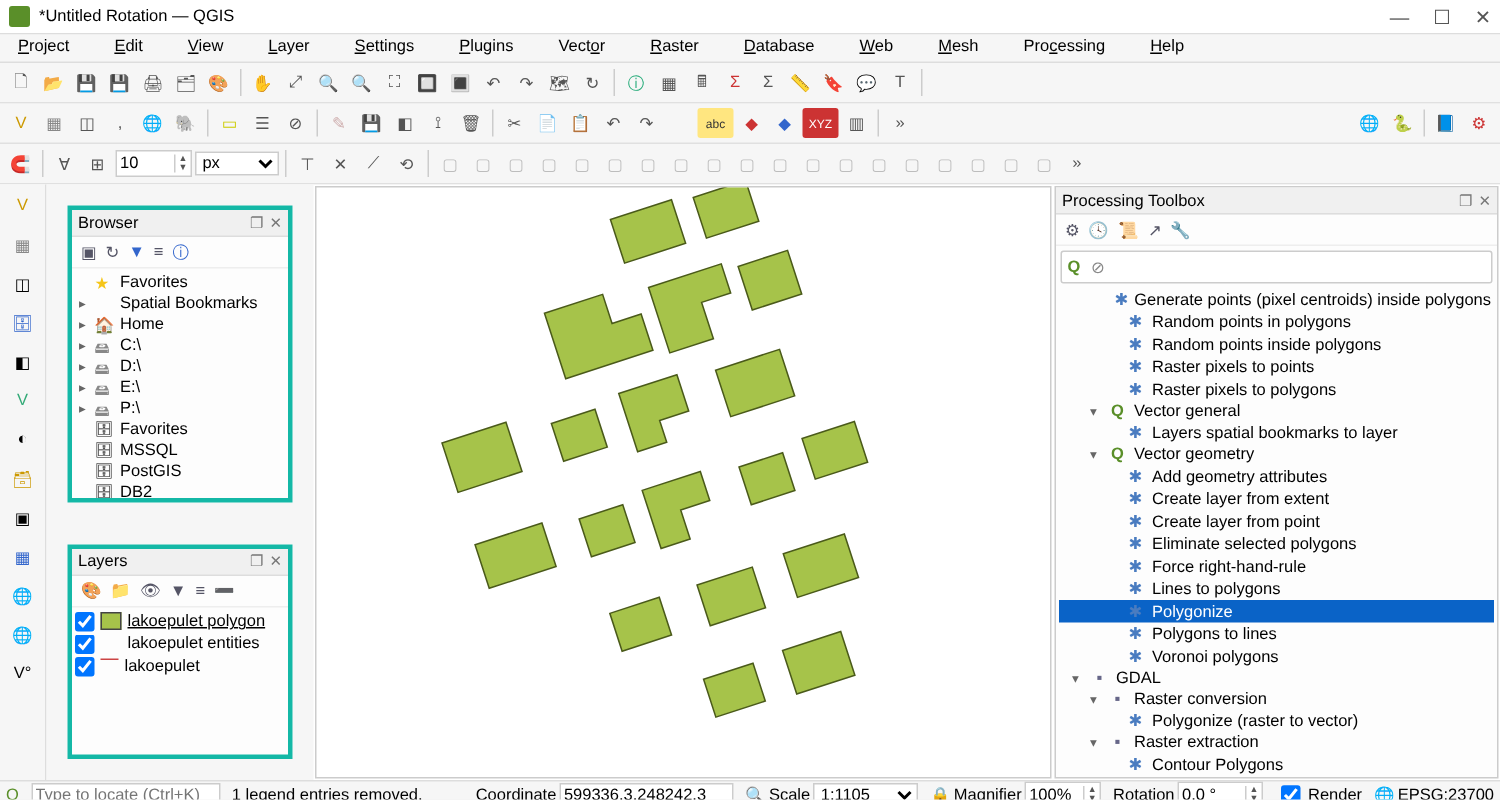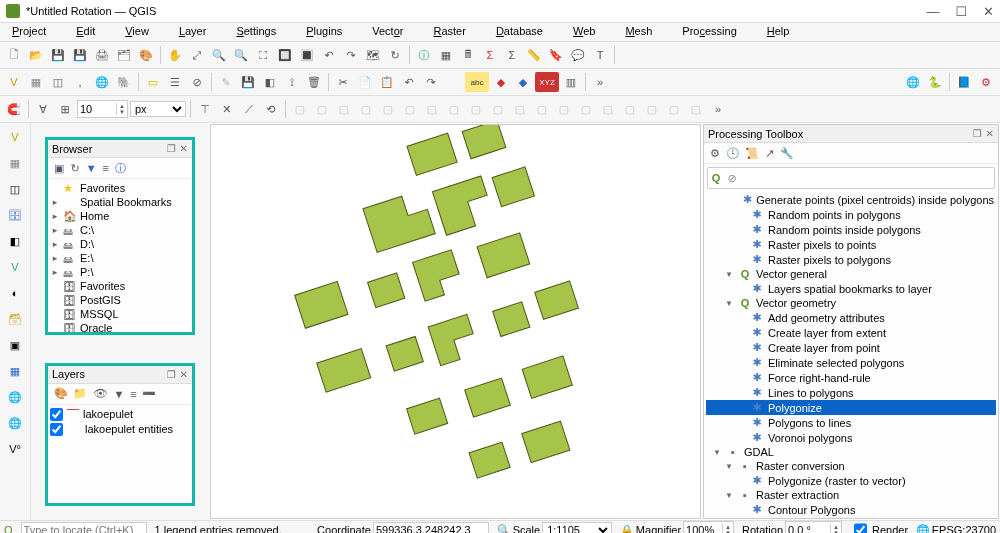--- a/index.html
+++ b/index.html
@@ -282,31 +282,26 @@
             <span>P:\</span>
           </div>
           <div class="tree-item">
             <span class="exp"></span>
             <span class="ic db"></span>
             <span>Favorites</span>
           </div>
           <div class="tree-item">
             <span class="exp"></span>
             <span class="ic db"></span>
-            <span>PostGIS</span>
+            <span>MSSQL</span>
           </div>
           <div class="tree-item">
             <span class="exp"></span>
             <span class="ic db"></span>
-            <span>MSSQL</span>
-          </div>
-          <div class="tree-item">
-            <span class="exp"></span>
-            <span class="ic db"></span>
-            <span>Oracle</span>
+            <span>PostGIS</span>
           </div>
           <div class="tree-item">
             <span class="exp"></span>
             <span class="ic db"></span>
             <span>DB2</span>
           </div>
           <div class="tree-item">
             <span class="exp">▸</span>
             <span class="ic db"></span>
             <span>WMS/WMTS</span>
@@ -323,29 +318,34 @@
       </div>
       <div class="panel-tb">
         <span>🎨</span>
         <span>📁</span>
         <span>👁</span>
         <span>▼</span>
         <span>≡</span>
         <span>➖</span>
       </div>
       <div class="panel-body" id="layers-body">
+          <div class="layer-item under">
+            <input type="checkbox" checked="" style="">
+            <span class="swatch poly"></span>
+            <span class="lbl">lakoepulet  polygon</span>
+          </div>
+          <div class="layer-item">
+            <input type="checkbox" checked="" style="">
+            <span style="width:14px;display:inline-block"></span>
+            <span class="lbl">lakoepulet entities</span>
+          </div>
           <div class="layer-item">
             <input type="checkbox" checked="" style="">
             <span class="swatch line"></span>
             <span class="lbl">lakoepulet</span>
-          </div>
-          <div class="layer-item">
-            <input type="checkbox" checked="" style="">
-            <span style="width:14px;display:inline-block"></span>
-            <span class="lbl">lakoepulet entities</span>
           </div>
         </div>
     </div>
   </div>
 
   <div class="canvas">
     <svg viewBox="0 0 480 400">
       <g transform="translate(240 200) rotate(-18) translate(-240 -200)">
         <rect class="bld" x="250" y="15" width="42" height="30"></rect>
         <rect class="bld" x="306" y="18" width="36" height="28"></rect>

